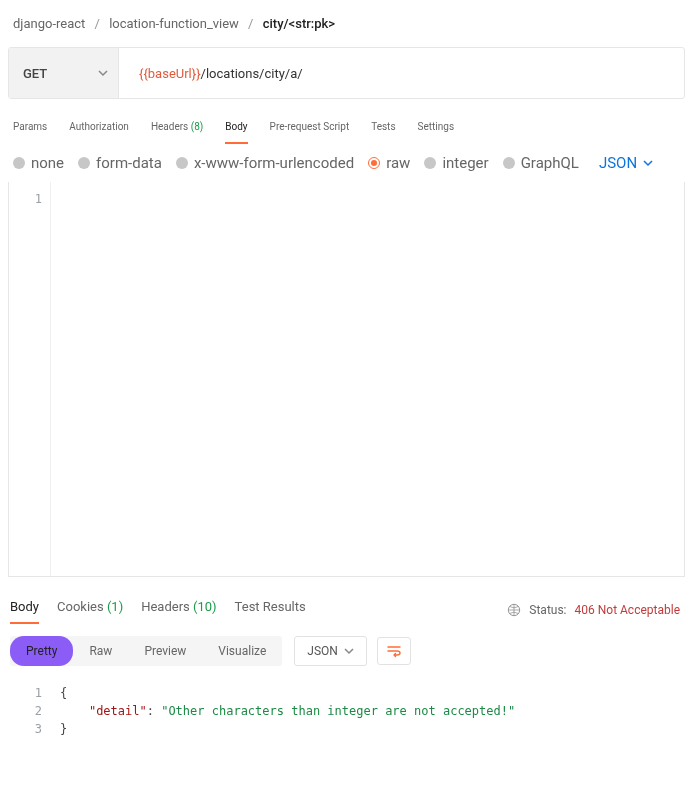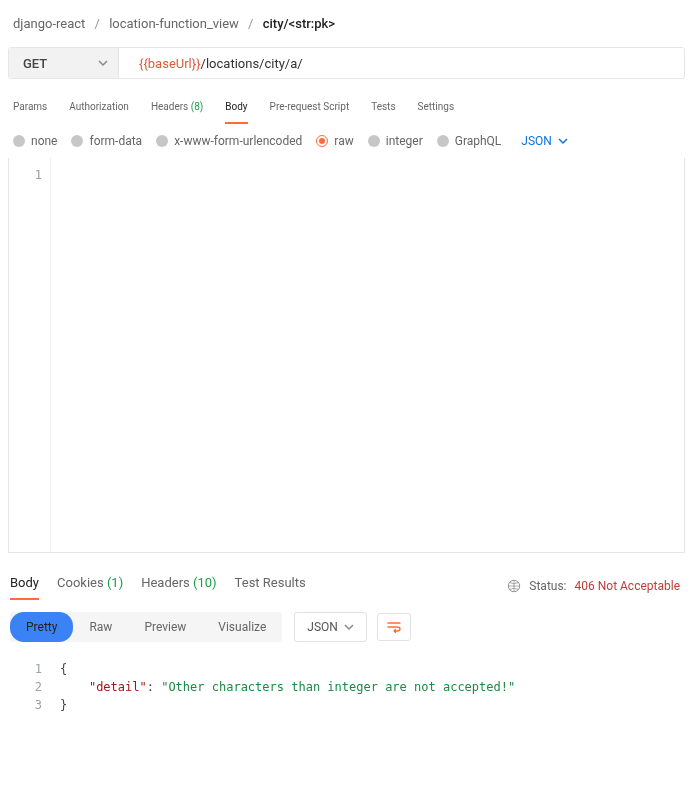--- a/index.html
+++ b/index.html
@@ -16,21 +16,21 @@
     font-size: 13px;
   }
   .breadcrumb .sep { color: #999; margin: 0 6px; }
   .breadcrumb .last { color: #222; font-weight: 500; }
   .reqbar {
     display: flex;
     margin: 0 8px 8px 8px;
     border: 1px solid #e6e6e6;
     border-radius: 3px;
     overflow: hidden;
-    height: 32px;
+    height: 52px;
   }
   .method {
     background: #f2f2f2;
     display: flex;
     align-items: center;
     justify-content: space-between;
     padding: 0 10px 0 14px;
     width: 110px;
     border-right: 1px solid #e6e6e6;
     font-weight: 500;
@@ -57,21 +57,21 @@
     color: #666;
   }
   .tab { padding: 6px 0 10px 0; cursor: pointer; }
   .tab.active { color: #222; border-bottom: 2px solid #ff6c37; }
   .badge-green { color: #1c9b4a; }
   .bodyopts {
     display: flex;
     align-items: center;
     gap: 14px;
     padding: 10px 13px 10px 13px;
-    font-size: 12px;
+    font-size: 15px;
     color: #666;
     flex-wrap: wrap;
   }
   .radio {
     display: flex;
     align-items: center;
     gap: 6px;
     cursor: pointer;
   }
   .radio-circle {
@@ -156,21 +156,21 @@
     border-radius: 3px;
     overflow: hidden;
   }
   .segbtn {
     padding: 8px 16px;
     font-size: 12px;
     color: #666;
     cursor: pointer;
   }
   .segbtn.active {
-    background: #3b82f6;
+    background: #8b5cf6;
     color: #222;
     border-radius: 14px;
   }
   .dropdown-btn {
     display: flex;
     align-items: center;
     gap: 6px;
     border: 1px solid #e2e2e2;
     border-radius: 3px;
     padding: 7px 12px;

